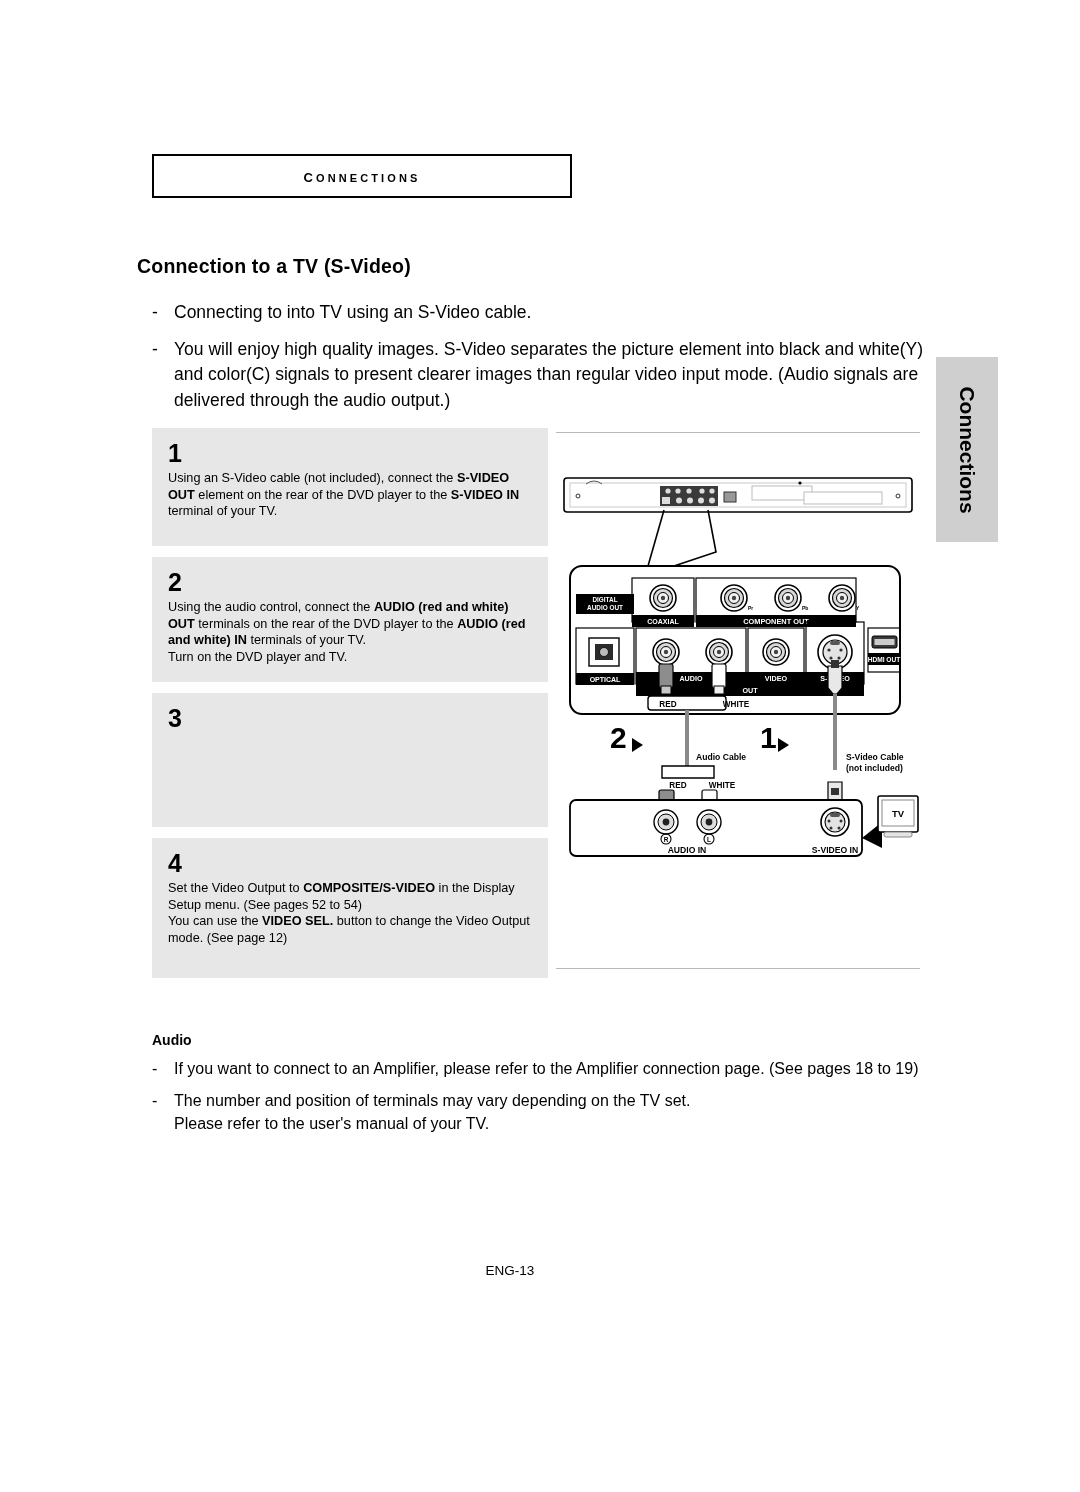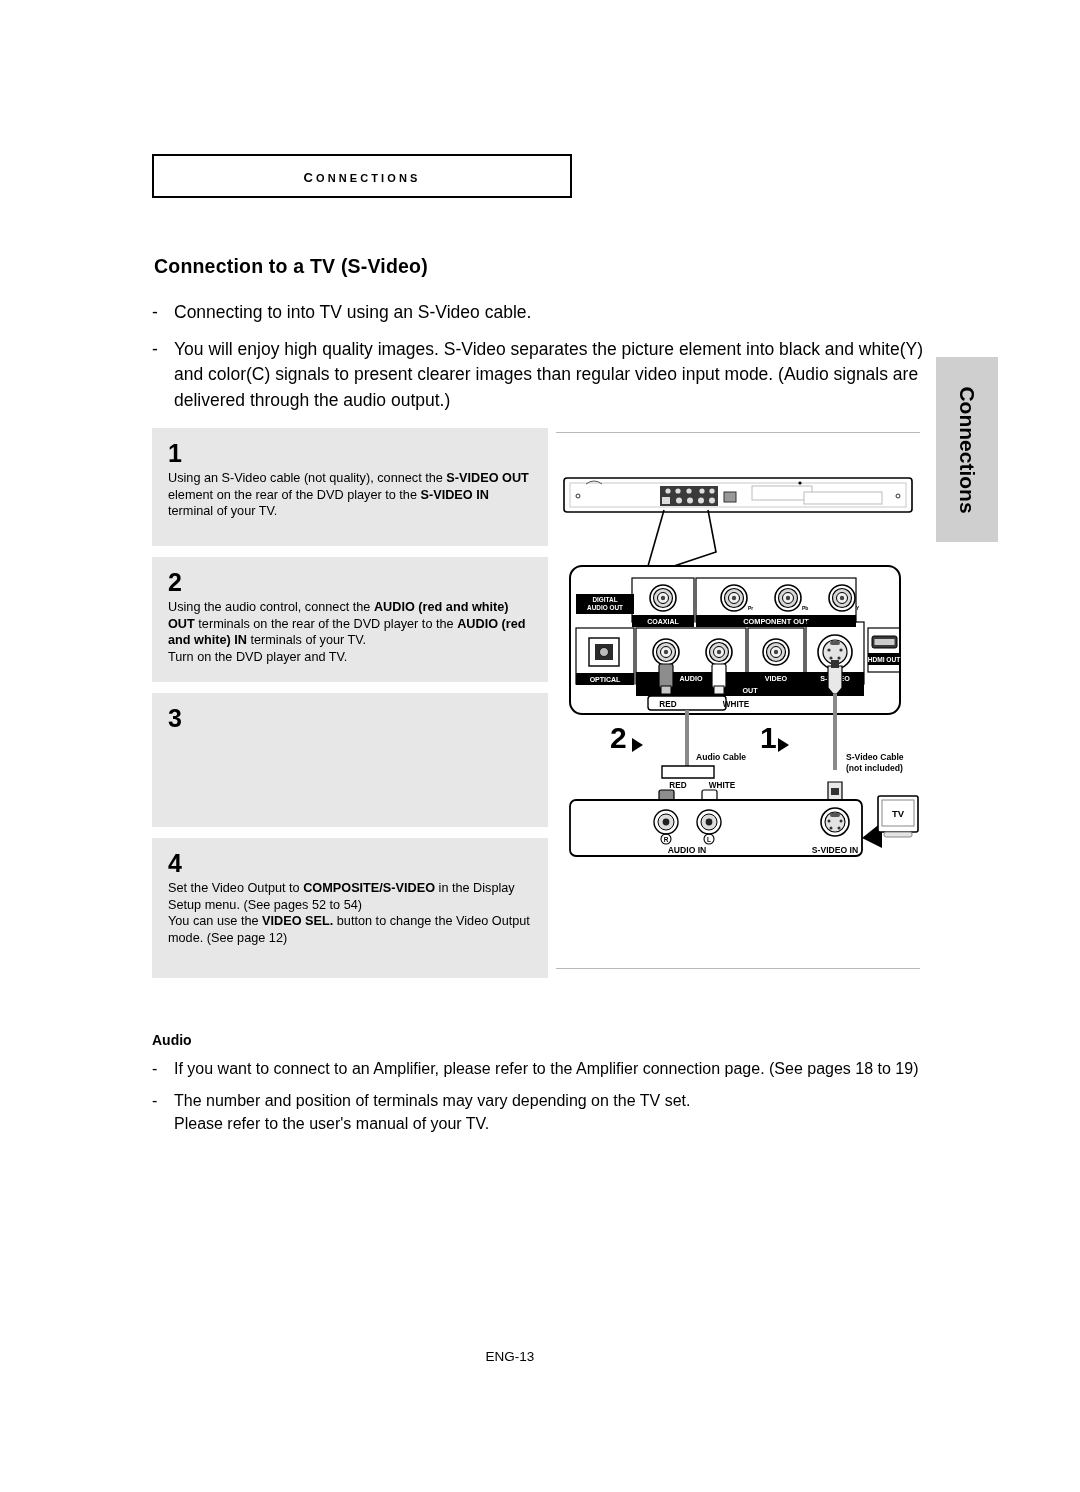--- a/index.html
+++ b/index.html
@@ -22,21 +22,21 @@
     background:#fff;
   }
   .section-header-label{
     font-size:15px; font-weight:600; letter-spacing:3.1px;
     font-variant:small-caps; text-transform:lowercase;
   }
   .section-header-label::first-letter{ font-size:19px; }
 
   
   .page-title{
-    position:absolute; left:154px; top:255px;
+    position:absolute; left:137px; top:255px;
     font-size:19.5px; font-weight:bold; letter-spacing:.2px;
   }
 
   
   .intro{ position:absolute; left:152px; top:300px; width:772px; }
   .bullet{ display:flex; margin-bottom:11px; }
   .bullet .dash{ width:22px; flex:none; font-size:17.5px; line-height:25px; }
   .bullet .btext{ font-size:17.5px; line-height:25.5px; }
 
   
@@ -76,21 +76,21 @@
 
   
   .note{ position:absolute; left:152px; top:1032px; width:776px; }
   .note-title{ font-size:14px; font-weight:bold; margin-bottom:9px; }
   .note .bullet{ margin-bottom:9px; }
   .note .bullet .dash{ width:22px; font-size:16px; line-height:23px; }
   .note .bullet .btext{ font-size:16px; line-height:23px; }
 
   
   .footer{
-    position:absolute; left:0; top:1349px; width:1060px;
+    position:absolute; left:0; top:1263px; width:1060px;
     text-align:center; font-size:13.5px;
   }
   .footer span{ margin-left:-40px; }
 
   
   .diagram{ position:absolute; left:556px; top:470px; width:364px; height:420px; }
   .diagram svg{ display:block; }
   .lbl{ font-family:"Liberation Sans", sans-serif; font-weight:bold; }
 </style>
 </head>
@@ -111,21 +111,21 @@
     </div>
     <div class="bullet">
       <span class="dash">-</span>
       <span class="btext">You will enjoy high quality images. S-Video separates the picture element into black and white(Y) and color(C) signals to present clearer images than regular video input mode. (Audio signals are delivered through the audio output.)</span>
     </div>
   </div>
 
   <div class="steps">
     <div class="step-box step-1">
       <div class="step-num">1</div>
-      <div class="step-text"><span>Using an S-Video cable (not quality), connect the </span><b>S-VIDEO OUT</b><span> element on the rear of the DVD player to the </span><b>S-VIDEO IN</b><span> terminal of your TV.</span></div>
+      <div class="step-text"><span>Using an S-Video cable (not included), connect the </span><b>S-VIDEO OUT</b><span> element on the rear of the DVD player to the </span><b>S-VIDEO IN</b><span> terminal of your TV.</span></div>
     </div>
     <div class="step-box step-2">
       <div class="step-num">2</div>
       <div class="step-text"><span>Using the audio control, connect the </span><b>AUDIO (red and white) OUT</b><span> terminals on the rear of the DVD player to the </span><b>AUDIO (red and white) IN</b><span> terminals of your TV.</span><br><span>Turn on the DVD player and TV.</span></div>
     </div>
     <div class="step-box step-3">
       <div class="step-num">3</div>
     </div>
     <div class="step-box step-4">
       <div class="step-num">4</div>

